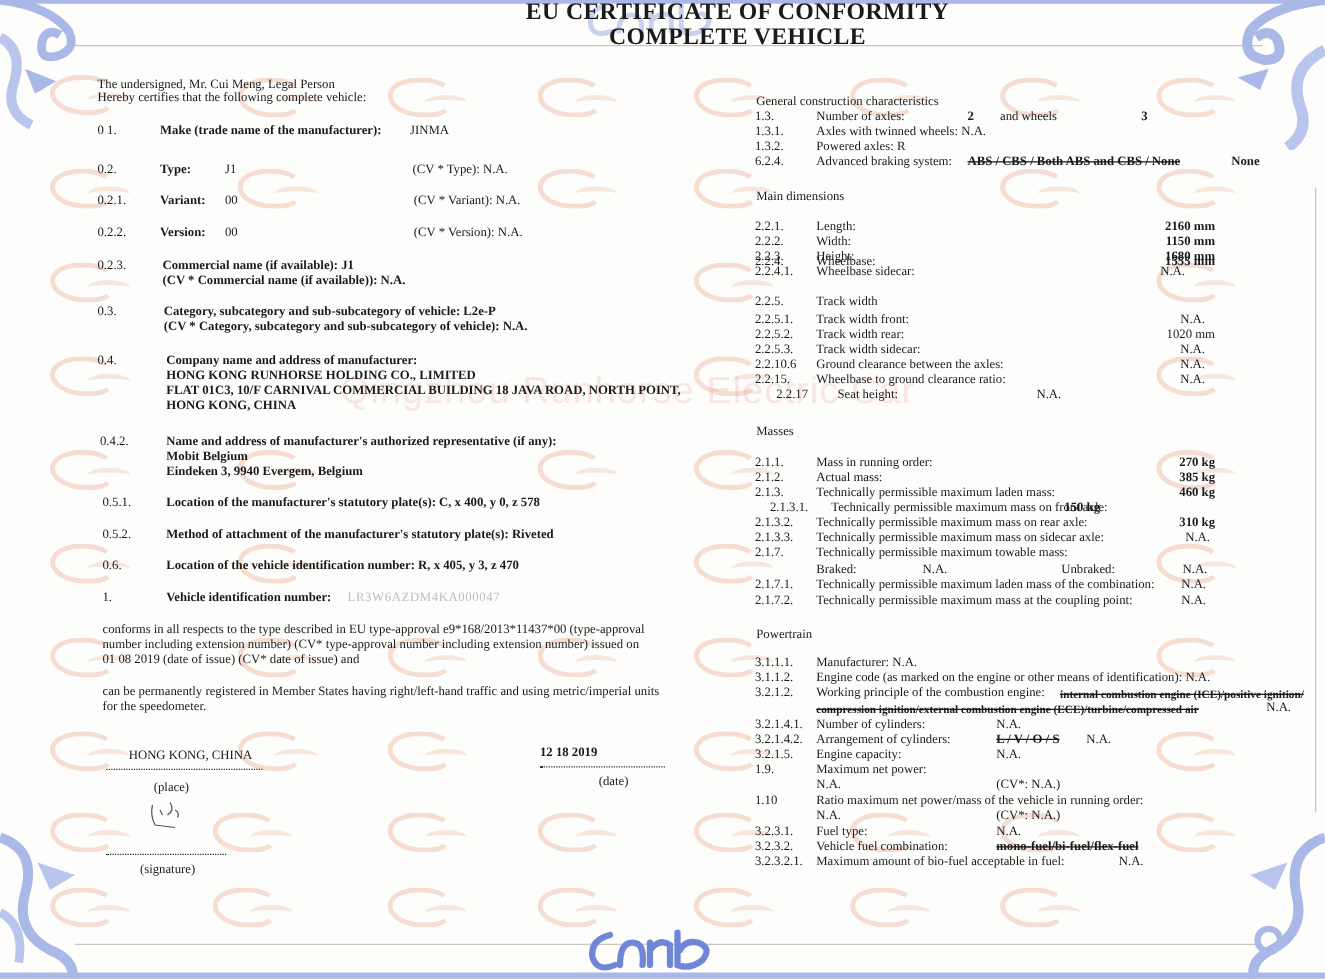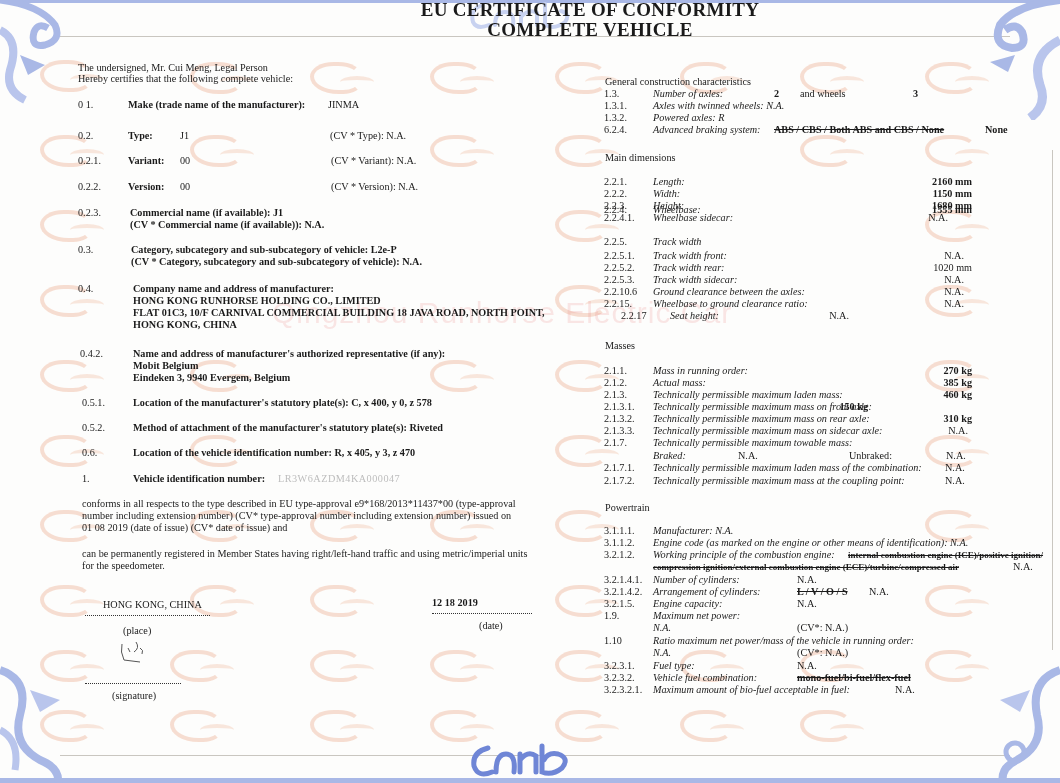--- a/index.html
+++ b/index.html
@@ -36,21 +36,21 @@
   .corner { position:absolute; }
 
   .title {
     position:absolute; left:380px; top:0; width:420px; text-align:center;
     font-weight:bold; font-size:19px; line-height:20px; letter-spacing:0.3px;
   }
   .txt { position:absolute; font-size:10.2px; line-height:12px; white-space:nowrap; }
   .left .num { position:absolute; left:78px; }
   .left .lbl { position:absolute; left:128px;font-weight:bold; }
   .r .num { position:absolute; left:604px; }
-  .r .lbl { position:absolute; left:653px;font-style:italic; }
+  .r .lbl { position:absolute; left:653px; }
   .r .val { position:absolute; right:88px; text-align:right; }
   .strike { text-decoration:line-through; font-weight:bold; }
   .bold { font-weight:bold; }
   .dots { position:absolute; border-top:1.5px dotted #333; height:0; }
   .vin { color:#bdbdbd; letter-spacing:0.5px; }
   .sig {
     position:absolute; left:118px; top:638px; width:32px; height:30px;
   }
 </style>
 </head>
@@ -357,21 +357,21 @@
       <div class="txt" style="top:377px;left:0;width:1060px;height:12px">
           <span class="num">2.1.2.</span>
           <span class="lbl">Actual mass:</span>
           <span class="val bold">385 kg</span>
         </div>
       <div class="txt" style="top:389px;left:0;width:1060px;height:12px">
           <span class="num">2.1.3.</span>
           <span class="lbl">Technically permissible maximum laden mass:</span>
           <span class="val bold">460 kg</span>
         </div>
-      <div class="txt" style="top:401px;left:0;width:956px;height:12px">
+      <div class="txt" style="top:401px;left:12px;width:956px;height:12px">
           <span class="num">2.1.3.1.</span>
           <span class="lbl">Technically permissible maximum mass on front axle:</span>
           <span class="val bold">150 kg</span>
         </div>
       <div class="txt" style="top:413px;left:0;width:1060px;height:12px">
           <span class="num">2.1.3.2.</span>
           <span class="lbl">Technically permissible maximum mass on rear axle:</span>
           <span class="val bold">310 kg</span>
         </div>
       <div class="txt" style="top:425px;left:0;width:1060px;height:12px">

